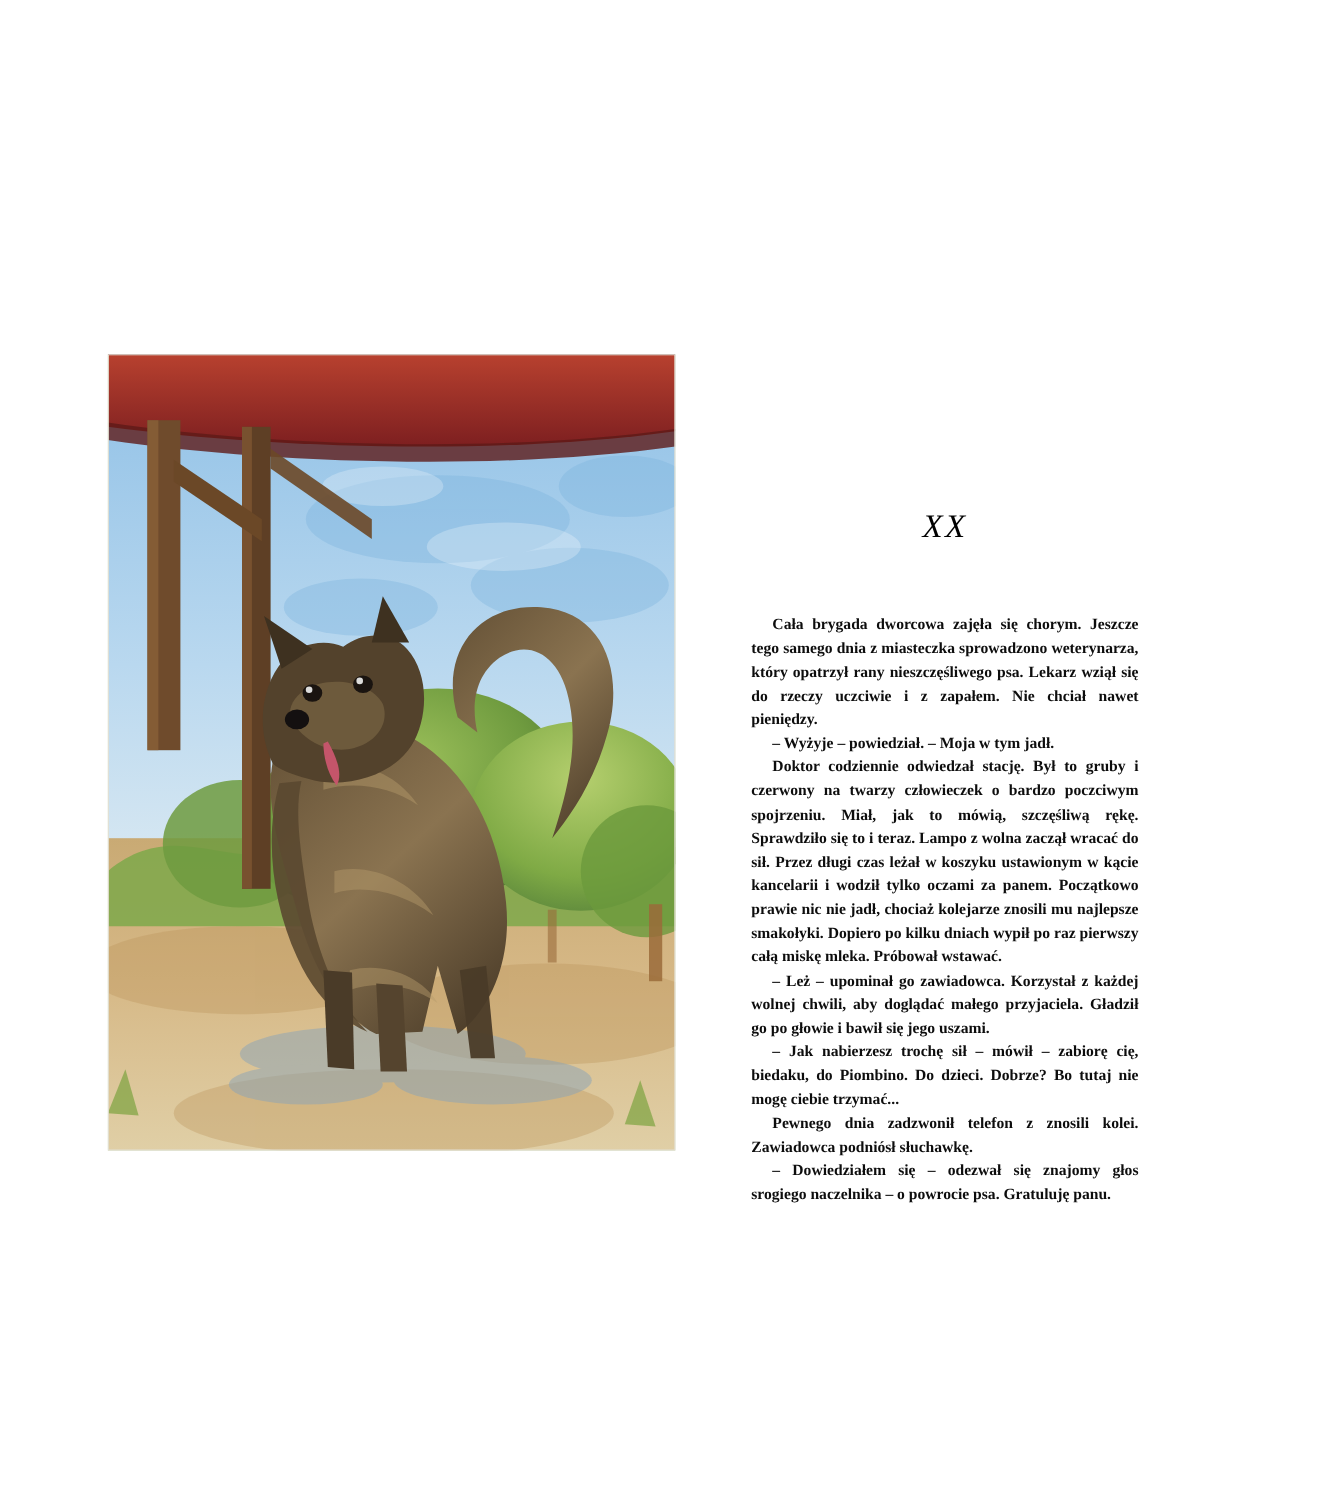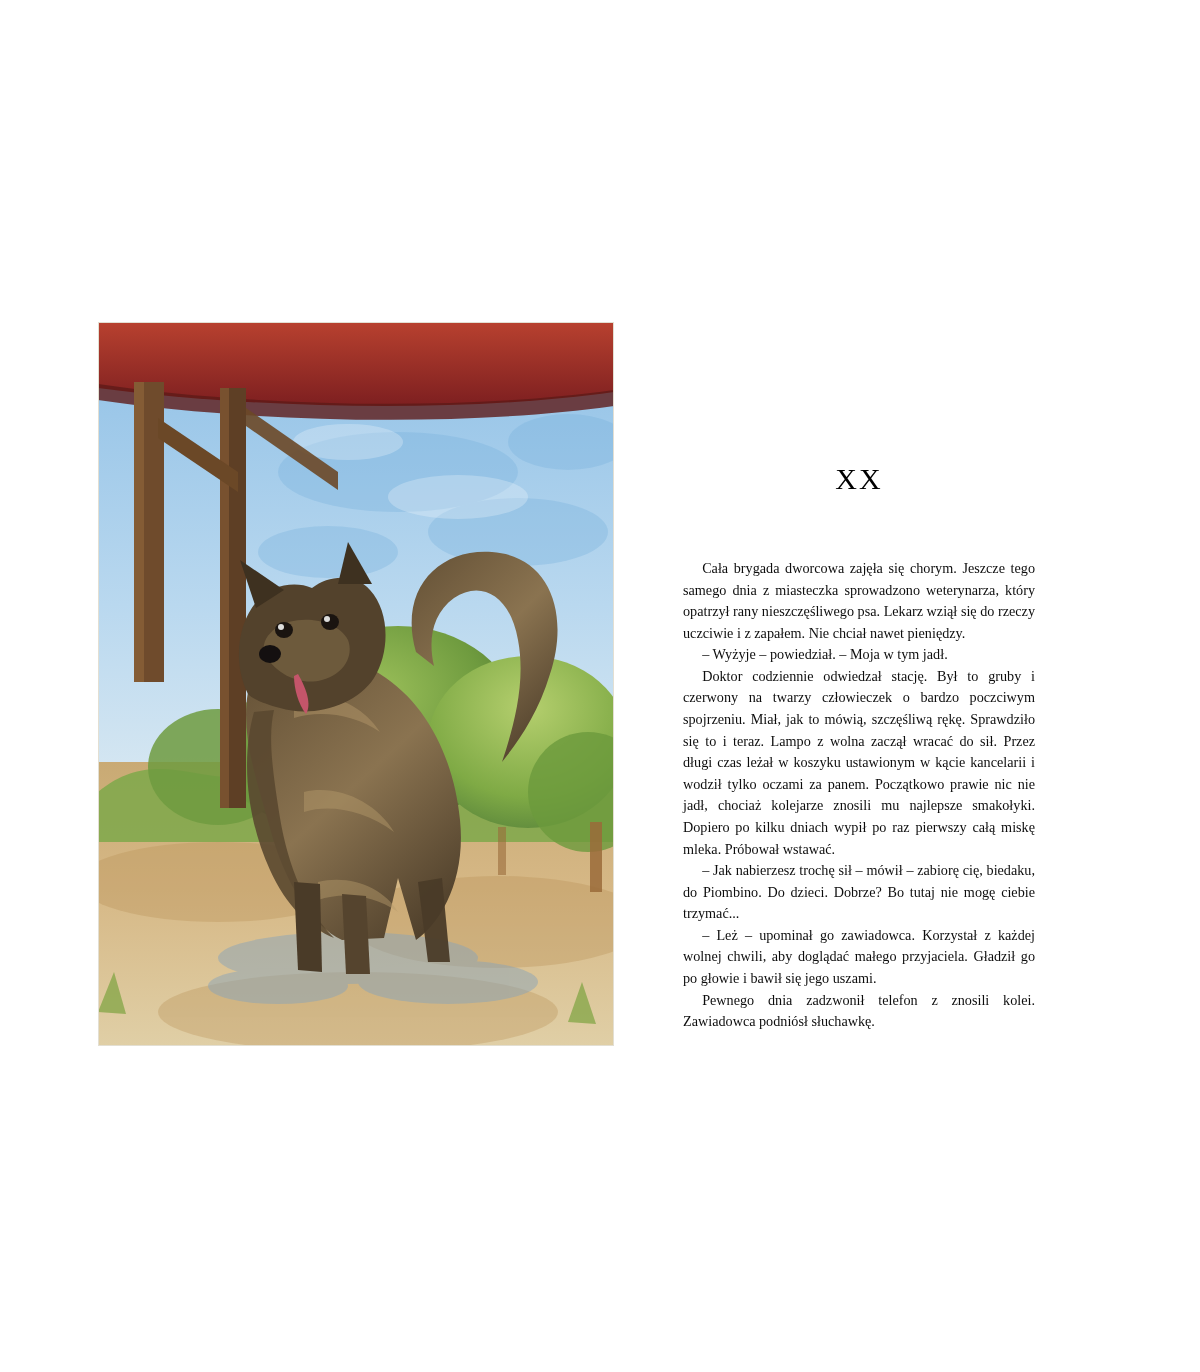--- a/index.html
+++ b/index.html
@@ -34,33 +34,35 @@
     position: absolute;
     left: 683px;
     top: 462px;
     width: 352px;
   }
 
   .chapter-number {
     text-align: center;
     font-size: 30px;
     letter-spacing: 2px;
+    font-style: italic;
     font-family: "Liberation Serif", serif;
     margin: 0 0 62px 0;
     color: #000;
   }
 
   .body-text p {
     margin: 0;
     font-size: 14.2px;
     line-height: 1.52;
     text-align: justify;
     text-indent: 1.35em;
     hyphens: manual;
     color: #0d0d0d;
+    font-weight: bold;
   }
 </style>
 </head>
 <body>
 
 <div class="illustration">
   <svg class="illo-svg" viewBox="0 0 516 724" preserveAspectRatio="none">
     <defs>
       <linearGradient id="skyG" x1="0" y1="0" x2="0" y2="1">
         <stop offset="0%" stop-color="#8fc0e6"></stop>
@@ -187,17 +189,18 @@
     <rect x="0" y="0" width="516" height="724" fill="none" stroke="#e3dfd2" stroke-width="2"></rect>
   </svg>
 </div>
 
 <div class="text-column">
   <div class="chapter-number">XX</div>
   <div class="body-text">
     <p>Cała brygada dworcowa zajęła się chorym. Jeszcze tego samego dnia z miasteczka sprowadzono weterynarza, który opatrzył rany nieszczęśliwego psa. Lekarz wziął się do rzeczy uczciwie i z zapałem. Nie chciał nawet pieniędzy.</p>
     <p>– Wyżyje – powiedział. – Moja w tym jadł.</p>
     <p>Doktor codziennie odwiedzał stację. Był to gruby i czerwony na twarzy człowieczek o bardzo poczciwym spojrzeniu. Miał, jak to mówią, szczęśliwą rękę. Sprawdziło się to i teraz. Lampo z wolna zaczął wracać do sił. Przez długi czas leżał w koszyku ustawionym w kącie kancelarii i wodził tylko oczami za panem. Początkowo prawie nic nie jadł, chociaż kolejarze znosili mu najlepsze smakołyki. Dopiero po kilku dniach wypił po raz pierwszy całą miskę mleka. Próbował wstawać.</p>
+    <p>– Leż – upominał go zawiadowca. Korzystał z każdej wolnej chwili, aby doglądać małego przyjaciela. Gładził go po głowie i bawił się jego uszami.</p>
     <p>– Jak nabierzesz trochę sił – mówił – zabiorę cię, biedaku, do Piombino. Do dzieci. Dobrze? Bo tutaj nie mogę ciebie trzymać...</p>
-    <p>– Leż – upominał go zawiadowca. Korzystał z każdej wolnej chwili, aby doglądać małego przyjaciela. Gładził go po głowie i bawił się jego uszami.</p>
     <p>Pewnego dnia zadzwonił telefon z znosili kolei. Zawiadowca podniósł słuchawkę.</p>
+    <p>– Dowiedziałem się – odezwał się znajomy głos srogiego naczelnika – o powrocie psa. Gratuluję panu.</p>
   </div>
 </div>
 
 </body></html>

